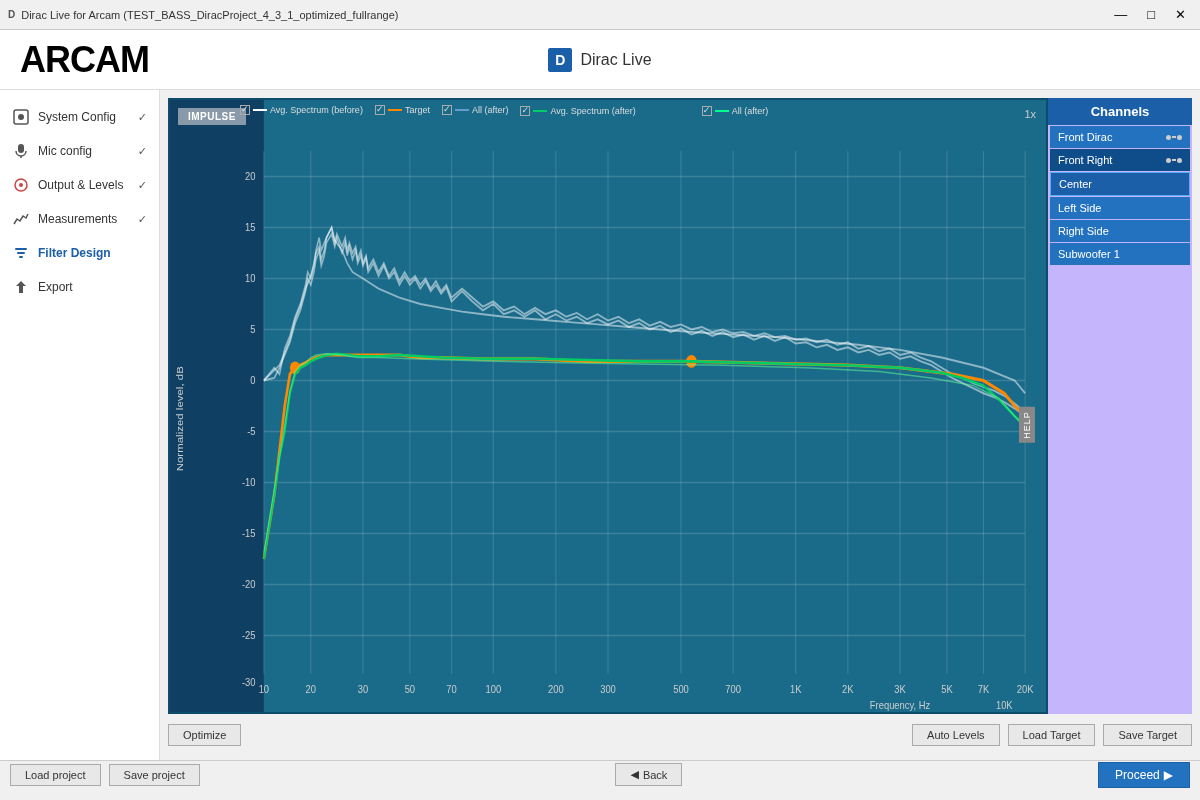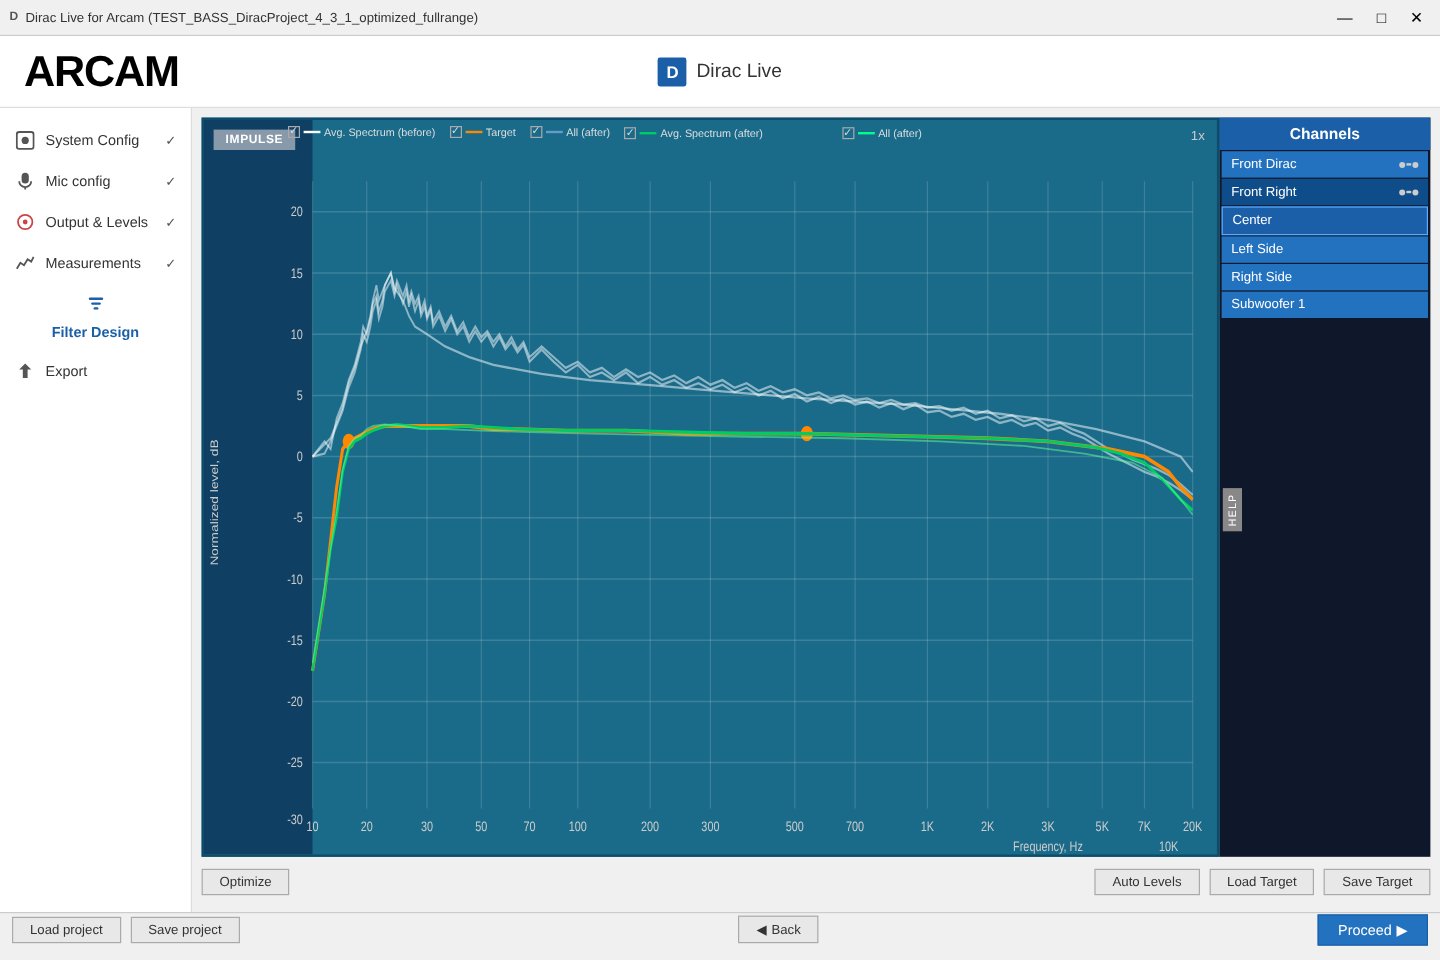--- a/index.html
+++ b/index.html
@@ -87,21 +87,21 @@
       flex-shrink: 0;
       display: flex;
       align-items: center;
       justify-content: center;
     }
     .sidebar-item .check {
       margin-left: auto;
       color: #555;
       font-size: 11px;
     }
-    .sidebar-item.active { font-weight: bold; color: #1a5fa8; flex-direction: column; }
+    .sidebar-item.active { font-weight: bold; color: #1a5fa8; }
 
     
     .content-area {
       flex: 1;
       display: flex;
       flex-direction: column;
       padding: 8px;
       position: relative;
     }
 
@@ -178,23 +178,23 @@
     .chart-svg {
       position: absolute;
       top: 0;
       left: 0;
       width: 100%;
       height: 100%;
     }
 
     
     .channels-panel {
-      width: 176px;
+      width: 144px;
       flex-shrink: 0;
-      background: #0f172a;
+      background: #c4b5fd;
       padding: 0;
     }
     .channels-header {
       background: #1a5fa8;
       color: white;
       text-align: center;
       padding: 6px;
       font-size: 13px;
       font-weight: bold;
     }

